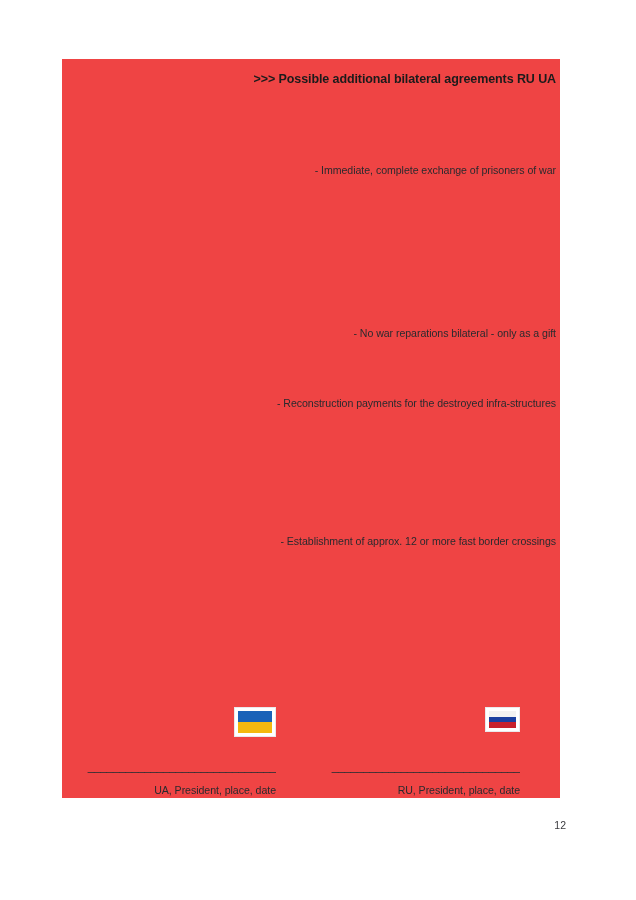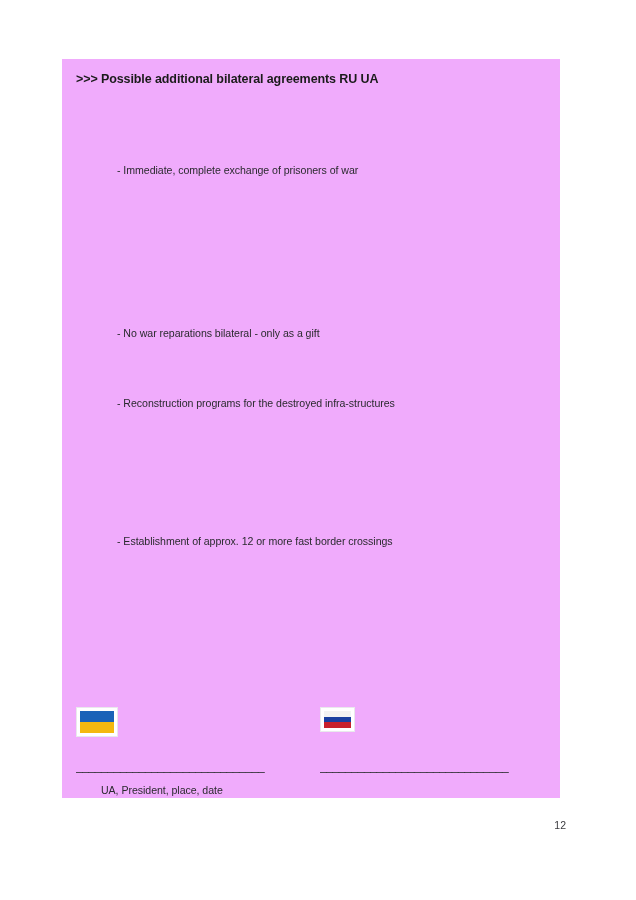--- a/index.html
+++ b/index.html
@@ -15,21 +15,22 @@
     overflow: hidden;
   }
 
   
   #page-panel {
     position: absolute;
     left: 62px;
     top: 59px;
     width: 498px;
     height: 739px;
-    background: #f0abfc;
+    background: #ef4444;
+    text-align: right;
   }
 
   
   .content {
     position: absolute;
     left: 14px;
     top: 0;
     width: 480px;
   }
 
@@ -160,21 +161,21 @@
       <span class="line">- Immediate, complete exchange of prisoners of war</span>
     </p>
 
     <div class="sp-23"></div>
 
 
     <div class="sp-22"></div>
 
     <p class="para">
       <span class="line">- No war reparations bilateral - only as a gift</span>
-      <span class="line">- Reconstruction programs for the destroyed infra-structures</span>
+      <span class="line">- Reconstruction payments for the destroyed infra-structures</span>
     </p>
 
     <div class="sp-20"></div>
 
     <p class="para">
       <span class="line">- Establishment of approx. 12 or more fast border crossings</span>
     </p>
 
     <div class="sp-23"></div>
 
@@ -203,19 +204,20 @@
     <div class="sig-col ru">
       <span class="flag-card">
         <span class="flag flag-ru">
           <span class="band ru-white"></span>
           <span class="band ru-blue"></span>
           <span class="band ru-red"></span>
         </span>
       </span>
       <span class="sig-spacer-ru" style="display:block"></span>
       <span class="sig-line">______________________________</span>
+      <span class="sig-caption">RU, President, place, date</span>
     </div>
 
   </div>
 
 </div>
 
 <div id="page-number">12</div>
 
 </body></html>

